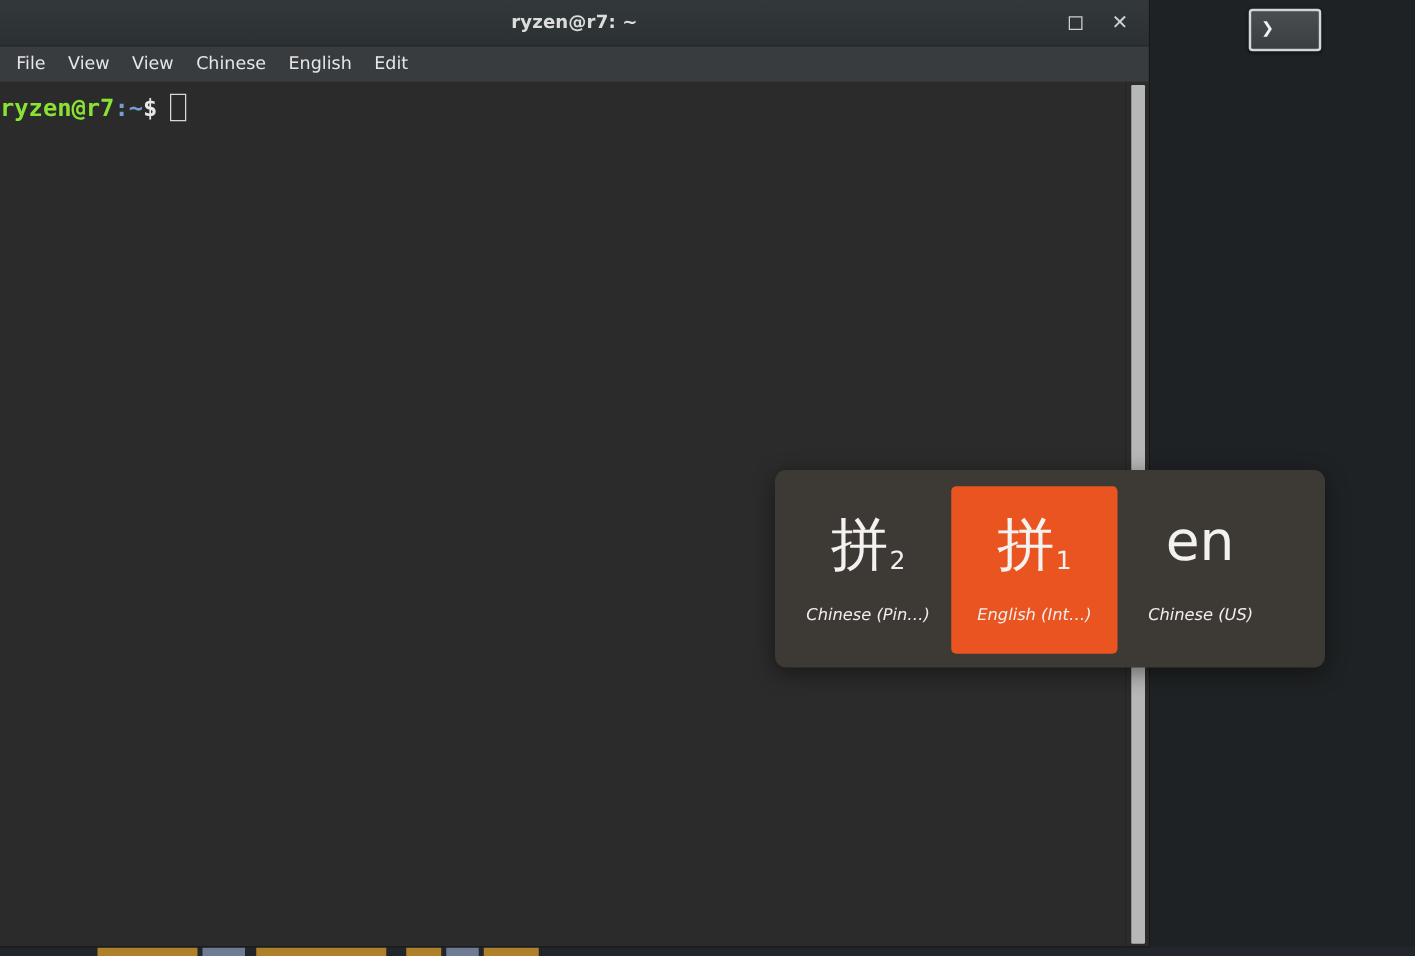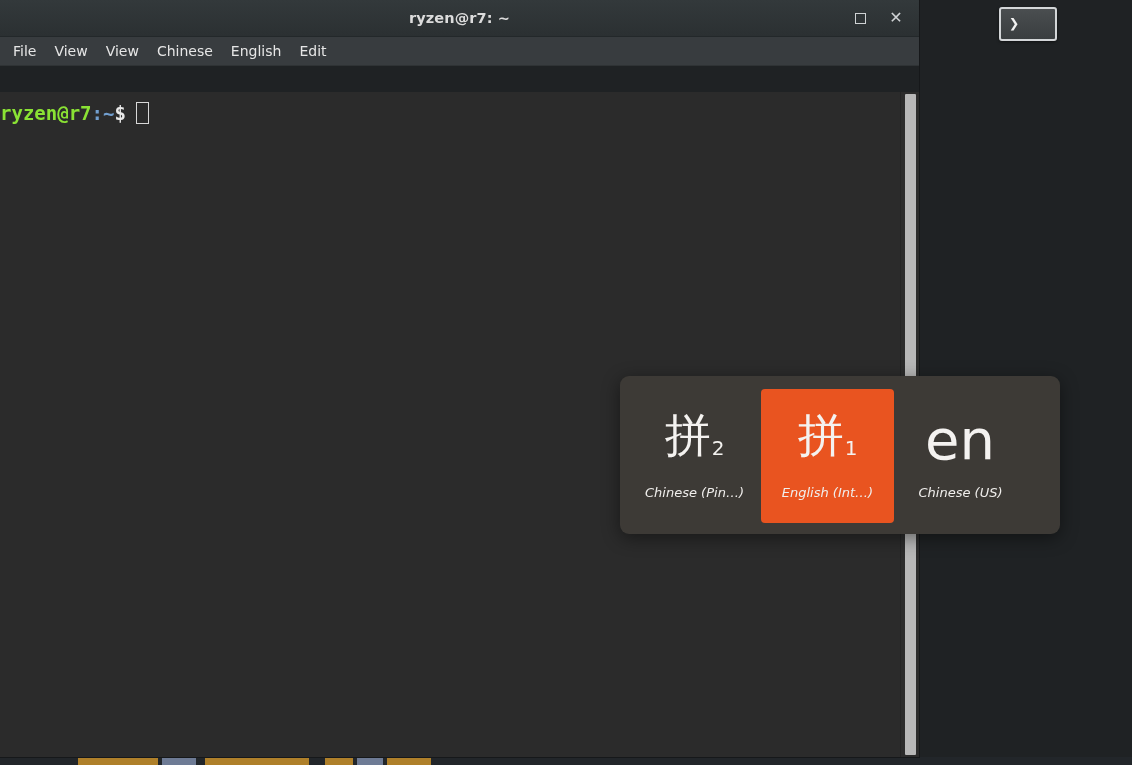--- a/index.html
+++ b/index.html
@@ -158,21 +158,20 @@
     line-height: 1;
   }
 
   
   #terminal-body {
     position: relative;
     flex: 1 1 auto;
     background: #2b2b2b;
     overflow: hidden;
     display: flex;
-    margin-top: 26px;
   }
   #terminal-text {
     flex: 1 1 auto;
     padding: 8px 0 0 0;
     font-family: "DejaVu Sans Mono", monospace;
     font-size: 19px;
     line-height: 26px;
     white-space: pre;
   }
   .t-user  { color: #8ae234; font-weight: bold; }
@@ -248,21 +247,21 @@
     height: 60px;
     margin-bottom: 14px;
   }
   .ime-glyph .sub {
     font-size: 20px;
     margin-left: 1px;
     transform: translateY(4px);
     display: inline-block;
   }
   .ime-glyph.latin {
-    font-size: 56px;
+    font-size: 44px;
     letter-spacing: 0px;
   }
   .ime-label {
     font-family: "DejaVu Sans", sans-serif;
     font-size: 13px;
     color: #f0eeec;
     line-height: 1;
     white-space: nowrap;
     font-style: italic;
   }

